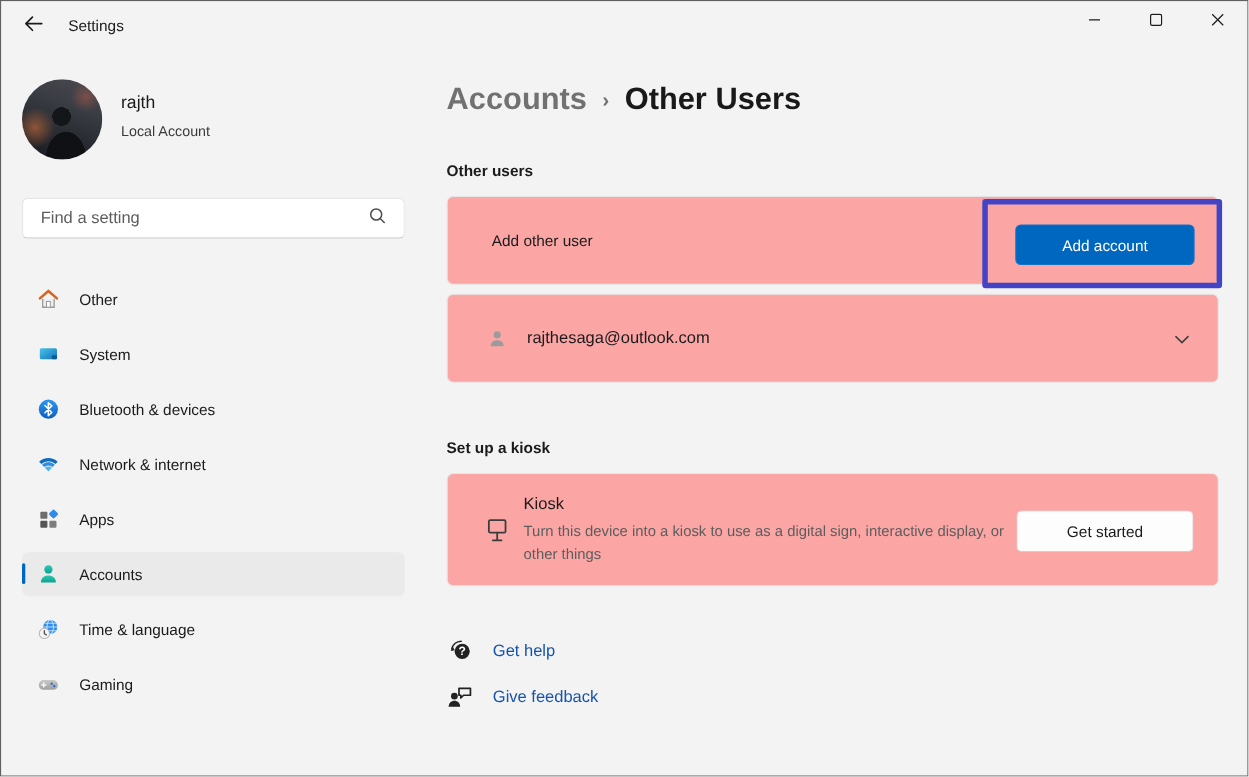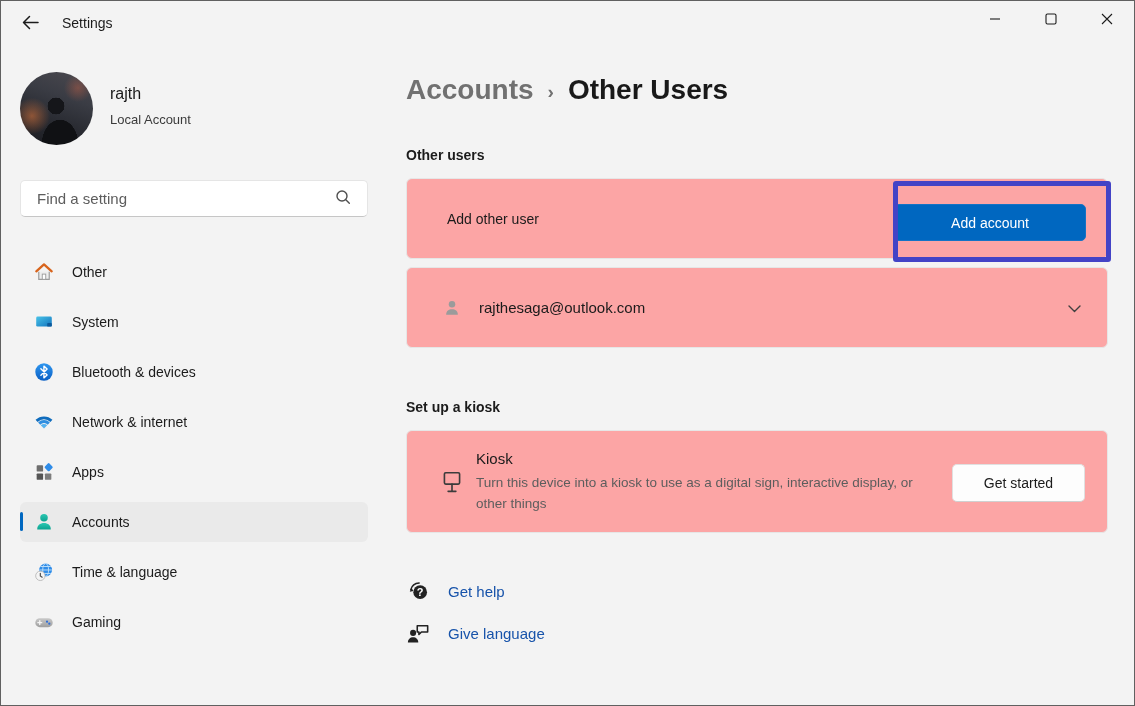--- a/index.html
+++ b/index.html
@@ -53,36 +53,36 @@
   .crumb-parent { color:#717171; cursor:pointer; }
   .crumb-sep { color:#717171; font-size:19px; margin:3px 14px 0 14px; }
   .crumb-current { color:#191919; }
 
   .section-label { position:absolute; left:0; font-size:14px; font-weight:700; color:#1b1b1b; }
   .card { position:absolute; left:0; width:702px; background:#fca5a5;
     border:1px solid #e6e6e6; border-radius:6px; }
   .card-row { display:flex; align-items:center; height:100%; }
 
   .add-user-label { margin-left:40px; font-size:14px; color:#1b1b1b; }
-  .btn-accent { position:absolute; right:21px; top:25px; width:192px; height:37px;
+  .btn-accent { position:absolute; right:21px; top:25px; width:163px; height:37px;
     background:#0067c0; border:1px solid #1473c5; border-radius:5px;
     color:#ffffff; font-size:14px; display:flex; align-items:center; justify-content:center; cursor:pointer;
     font-family:"Liberation Sans", sans-serif; }
   .annotation-box { position:absolute; left:487px; top:133px; width:218px; height:81px;
     border:5px solid #4343c6; border-radius:3px; z-index:20; pointer-events:none; }
 
   .account-icon-wrap { margin-left:33px; width:24px; display:flex; justify-content:center; }
   .account-email { margin-left:15px; font-size:15px; color:#1b1b1b; }
   .chevron-wrap { position:absolute; right:24px; top:32px; cursor:pointer; }
 
   .kiosk-icon-wrap { margin-left:31px; width:28px; display:flex; justify-content:center; }
   .kiosk-text { margin-left:10px; max-width:500px; }
   .kiosk-title { font-size:15px; color:#1b1b1b; margin-bottom:5px; }
   .kiosk-desc { font-size:13.5px; color:#5d5d5d; line-height:21px; max-width:470px; }
-  .btn-standard { position:absolute; right:22px; top:33px; width:133px; height:38px;
+  .btn-standard { position:absolute; right:22px; top:33px; width:161px; height:38px;
     background:#fdfdfd; border:1px solid #e0e0e0; border-bottom-color:#d0d0d0; border-radius:5px;
     color:#1b1b1b; font-size:14px; display:flex; align-items:center; justify-content:center; cursor:pointer;
     font-family:"Liberation Sans", sans-serif; }
 
   .help-link-row { position:absolute; left:0; height:28px; display:flex; align-items:center; }
   .help-link-row .icon { width:34px; display:flex; justify-content:flex-start; }
   .help-link-row a { margin-left:8px; font-size:15px; color:#1753aa; text-decoration:none; cursor:pointer; }
 </style>
 </head>
 <body>
@@ -318,16 +318,16 @@
   </div>
 
   <div class="help-link-row" style="top:571px;">
     <span class="icon">
       <svg width="25" height="25" viewBox="0 0 24 24">
         <circle cx="6.8" cy="11.4" r="2.9" fill="#222"></circle>
         <path d="M1.8 20.6 c0-3.2 2.2-5.1 5-5.1 s5 1.9 5 5.1 z" fill="#222"></path>
         <path d="M10.8 4.6 h10 v6 h-6 l-2.4 2.4 v-2.4 h-1.6 z" fill="none" stroke="#222" stroke-width="1.5" stroke-linejoin="round"></path>
       </svg>
     </span>
-    <a>Give language</a>
+    <a>Give feedback</a>
   </div>
 
 </div>
 
 </body></html>

